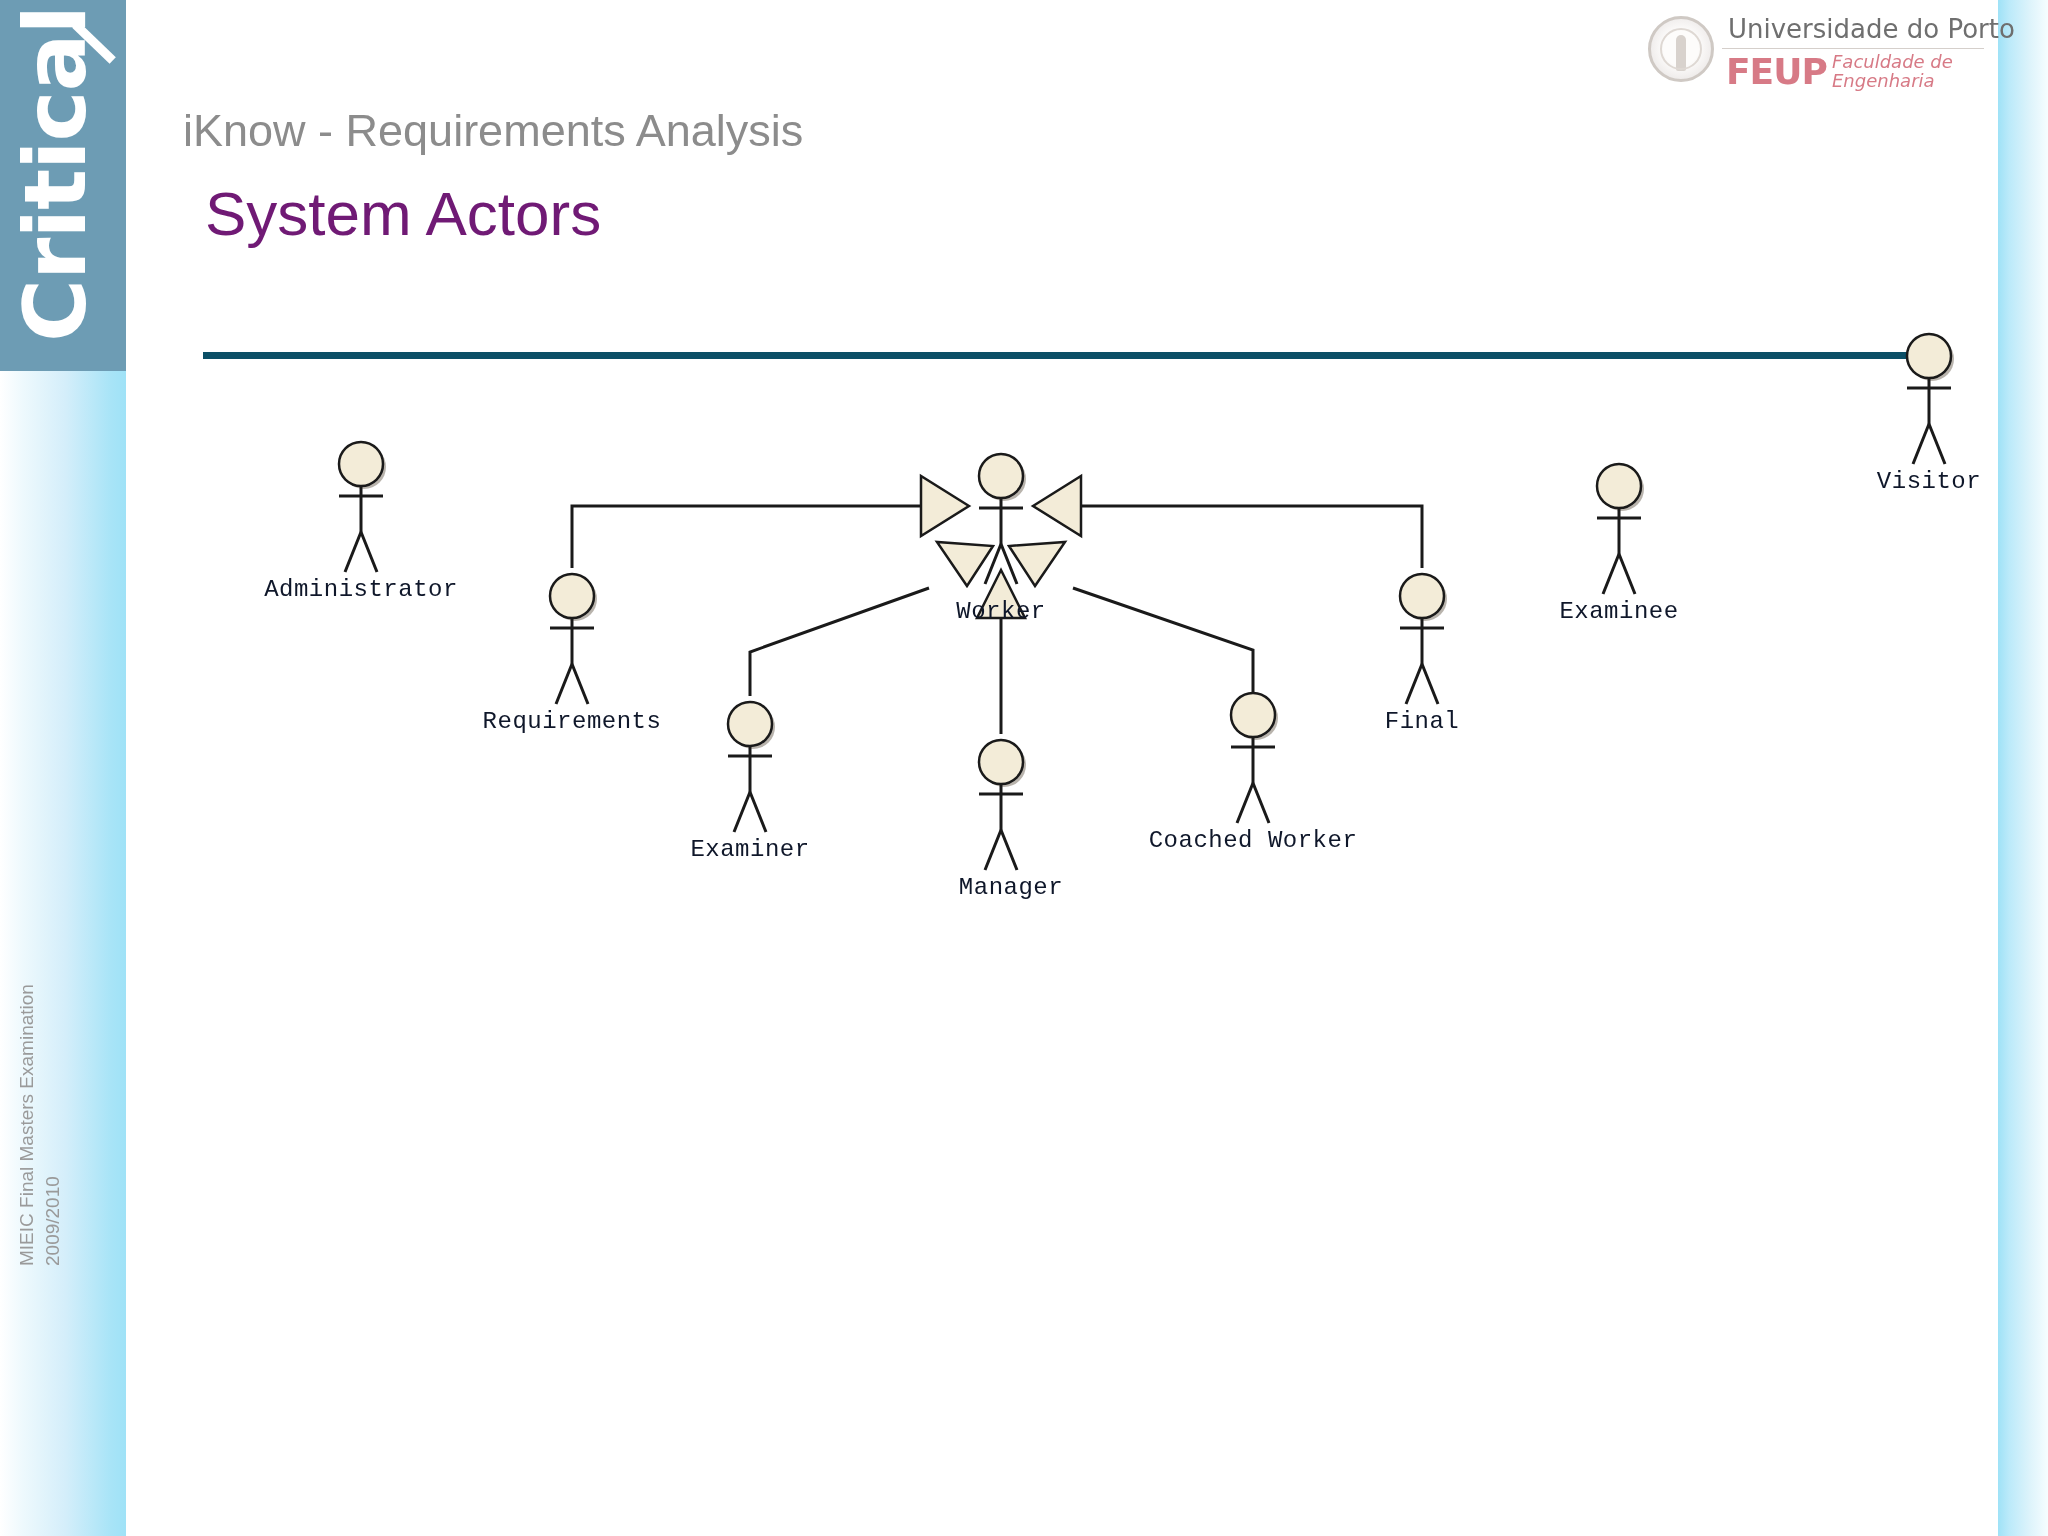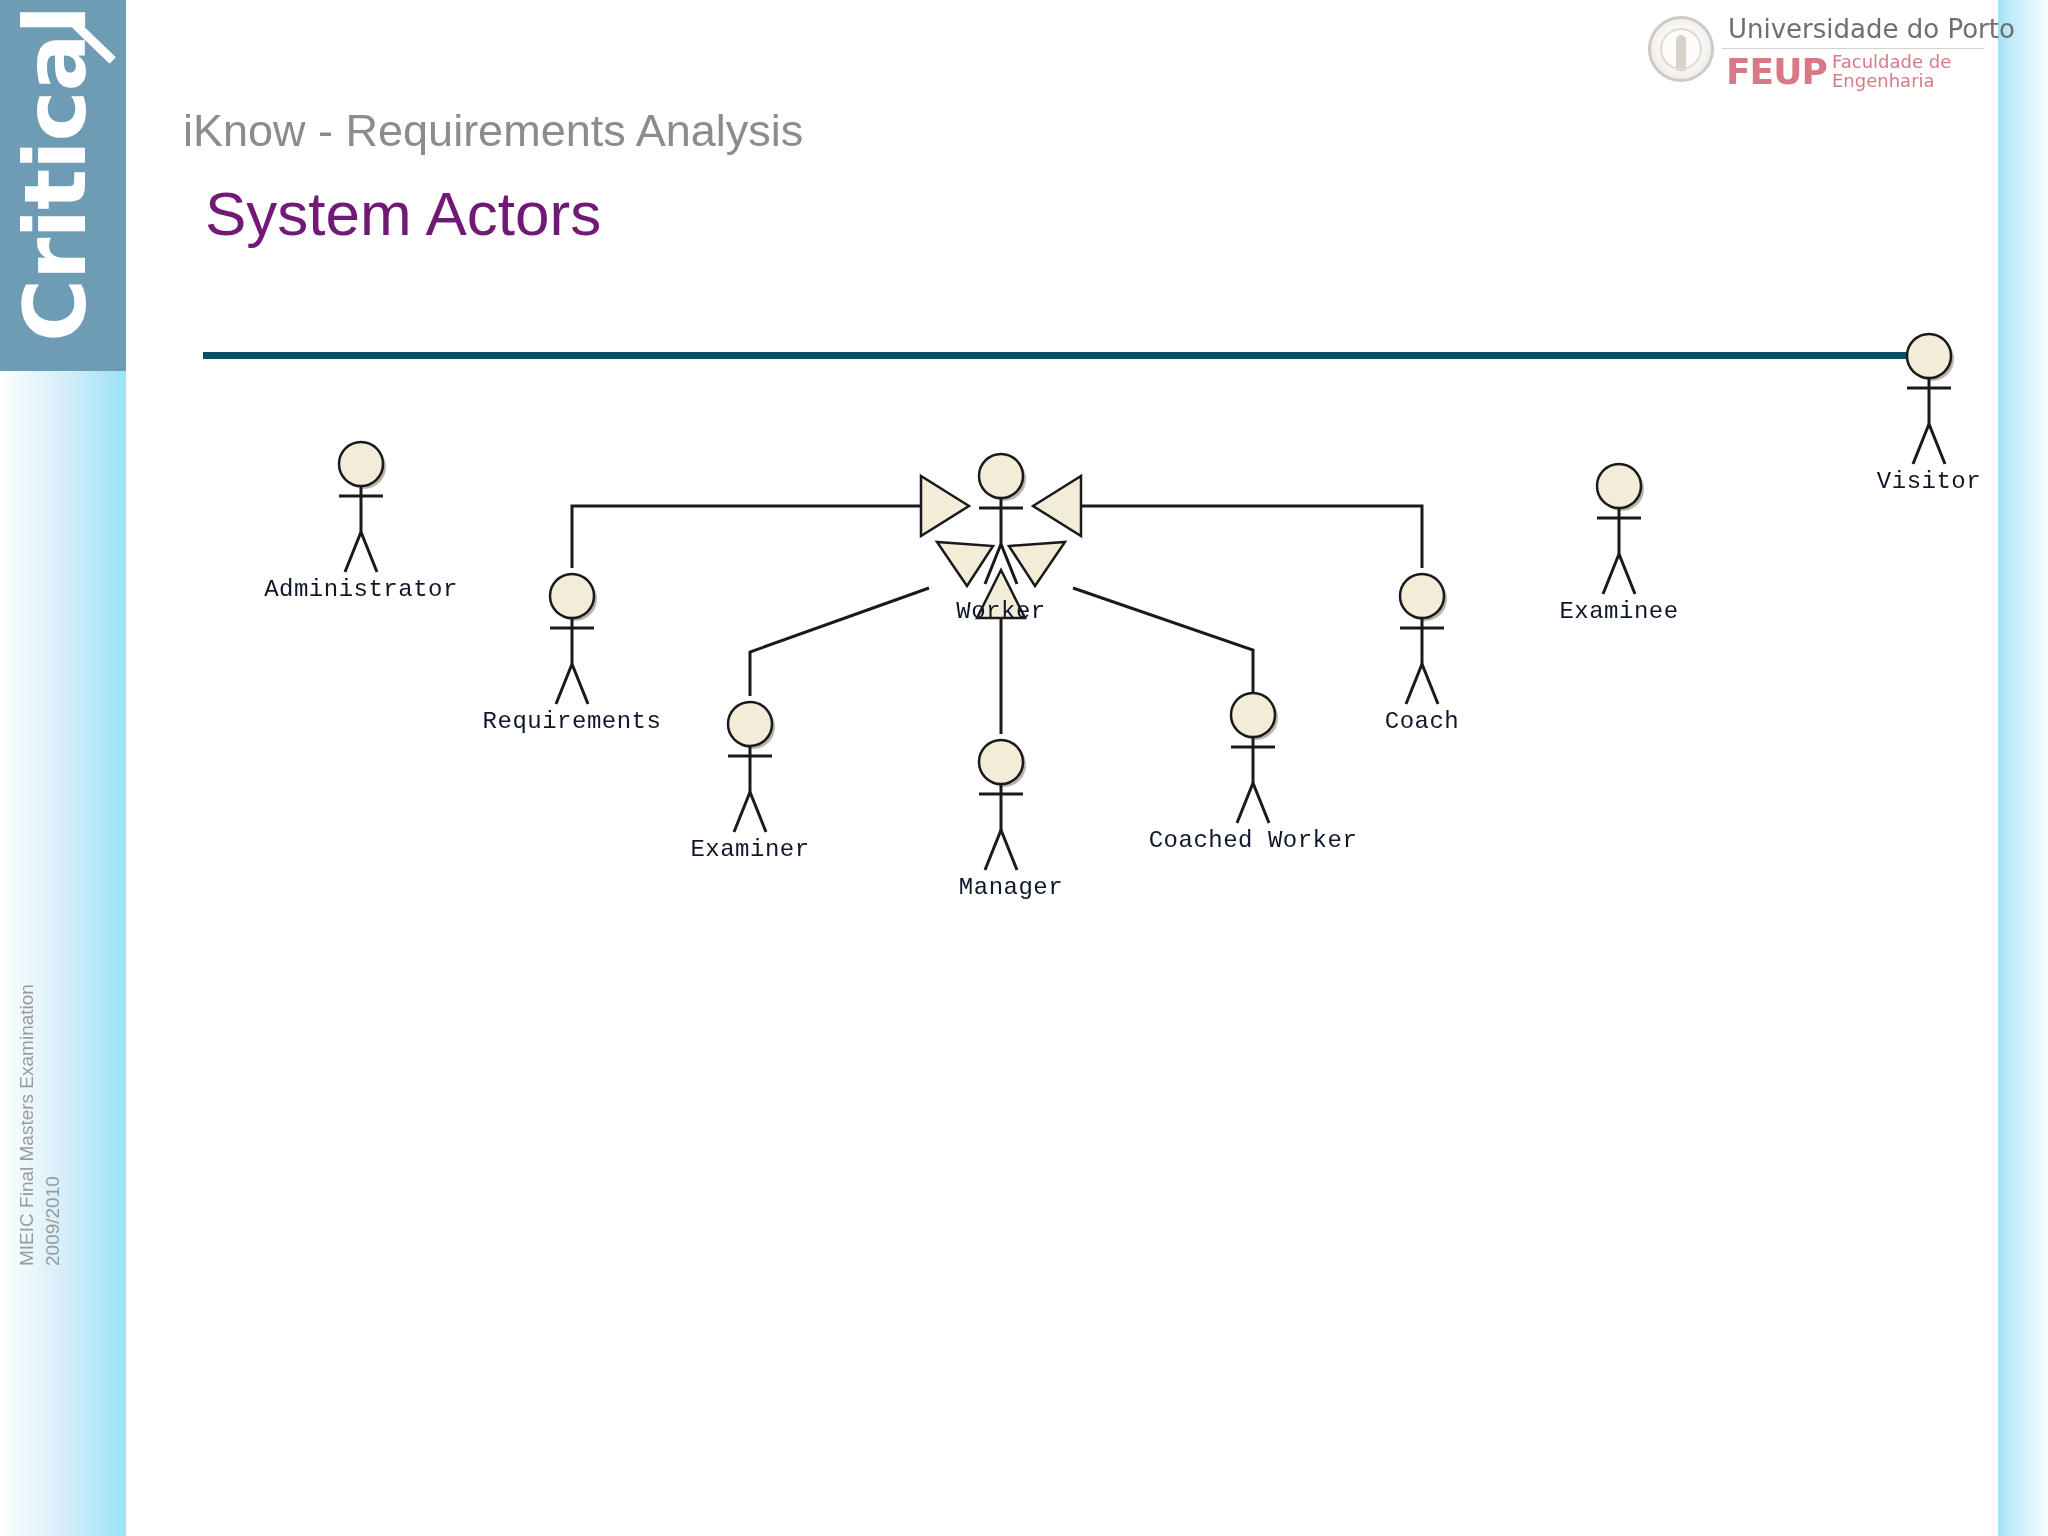--- a/index.html
+++ b/index.html
@@ -95,20 +95,21 @@
   #feup-word{
     position:absolute;left:80px;top:41px;
     font-size:36px;font-weight:bold;color:#d77a86;letter-spacing:-1px;
     font-family:"DejaVu Sans", sans-serif;
   }
   #feup-fac{
     position:absolute;left:186px;top:42px;
     font-size:18px;line-height:19px;color:#d77a86;
     font-family:"DejaVu Sans", sans-serif;
     white-space:nowrap;
+    font-style:italic;
   }
   #eyebrow{
     position:absolute;left:183px;top:105px;
     font-size:45px;color:#8c8c8c;white-space:nowrap;
   }
   #page-title{
     position:absolute;left:205px;top:178px;
     font-size:62px;color:#701a75;white-space:nowrap;
   }
   #title-rule{
@@ -233,21 +234,21 @@
       </div>
       <div class="actor" style="left: 1268px; top: 192px; width: 56px; height: 172px;">
         <svg width="56" height="138" style="position: absolute; left: 0px; top: 0px;">
           <circle cx="31" cy="27" r="22" fill="#b9b4ad"></circle>
           <circle cx="28" cy="24" r="22" fill="#f3ecd8" stroke="#1a1a1a" stroke-width="2.5"></circle>
           <line x1="28" y1="46" x2="28" y2="92" stroke="#1a1a1a" stroke-width="3" stroke-linecap="butt"></line>
           <line x1="6" y1="56" x2="50" y2="56" stroke="#1a1a1a" stroke-width="3" stroke-linecap="butt"></line>
           <line x1="28" y1="92" x2="12" y2="132" stroke="#1a1a1a" stroke-width="3" stroke-linecap="butt"></line>
           <line x1="28" y1="92" x2="44" y2="132" stroke="#1a1a1a" stroke-width="3" stroke-linecap="butt"></line>
         </svg>
-        <div class="actor-label" style="top: 136px;">Coach</div>
+        <div class="actor-label" style="top: 136px;">Final</div>
       </div>
       <div class="actor" style="left: 596px; top: 320px; width: 56px; height: 172px;">
         <svg width="56" height="138" style="position: absolute; left: 0px; top: 0px;">
           <circle cx="31" cy="27" r="22" fill="#b9b4ad"></circle>
           <circle cx="28" cy="24" r="22" fill="#f3ecd8" stroke="#1a1a1a" stroke-width="2.5"></circle>
           <line x1="28" y1="46" x2="28" y2="92" stroke="#1a1a1a" stroke-width="3" stroke-linecap="butt"></line>
           <line x1="6" y1="56" x2="50" y2="56" stroke="#1a1a1a" stroke-width="3" stroke-linecap="butt"></line>
           <line x1="28" y1="92" x2="12" y2="132" stroke="#1a1a1a" stroke-width="3" stroke-linecap="butt"></line>
           <line x1="28" y1="92" x2="44" y2="132" stroke="#1a1a1a" stroke-width="3" stroke-linecap="butt"></line>
         </svg>

